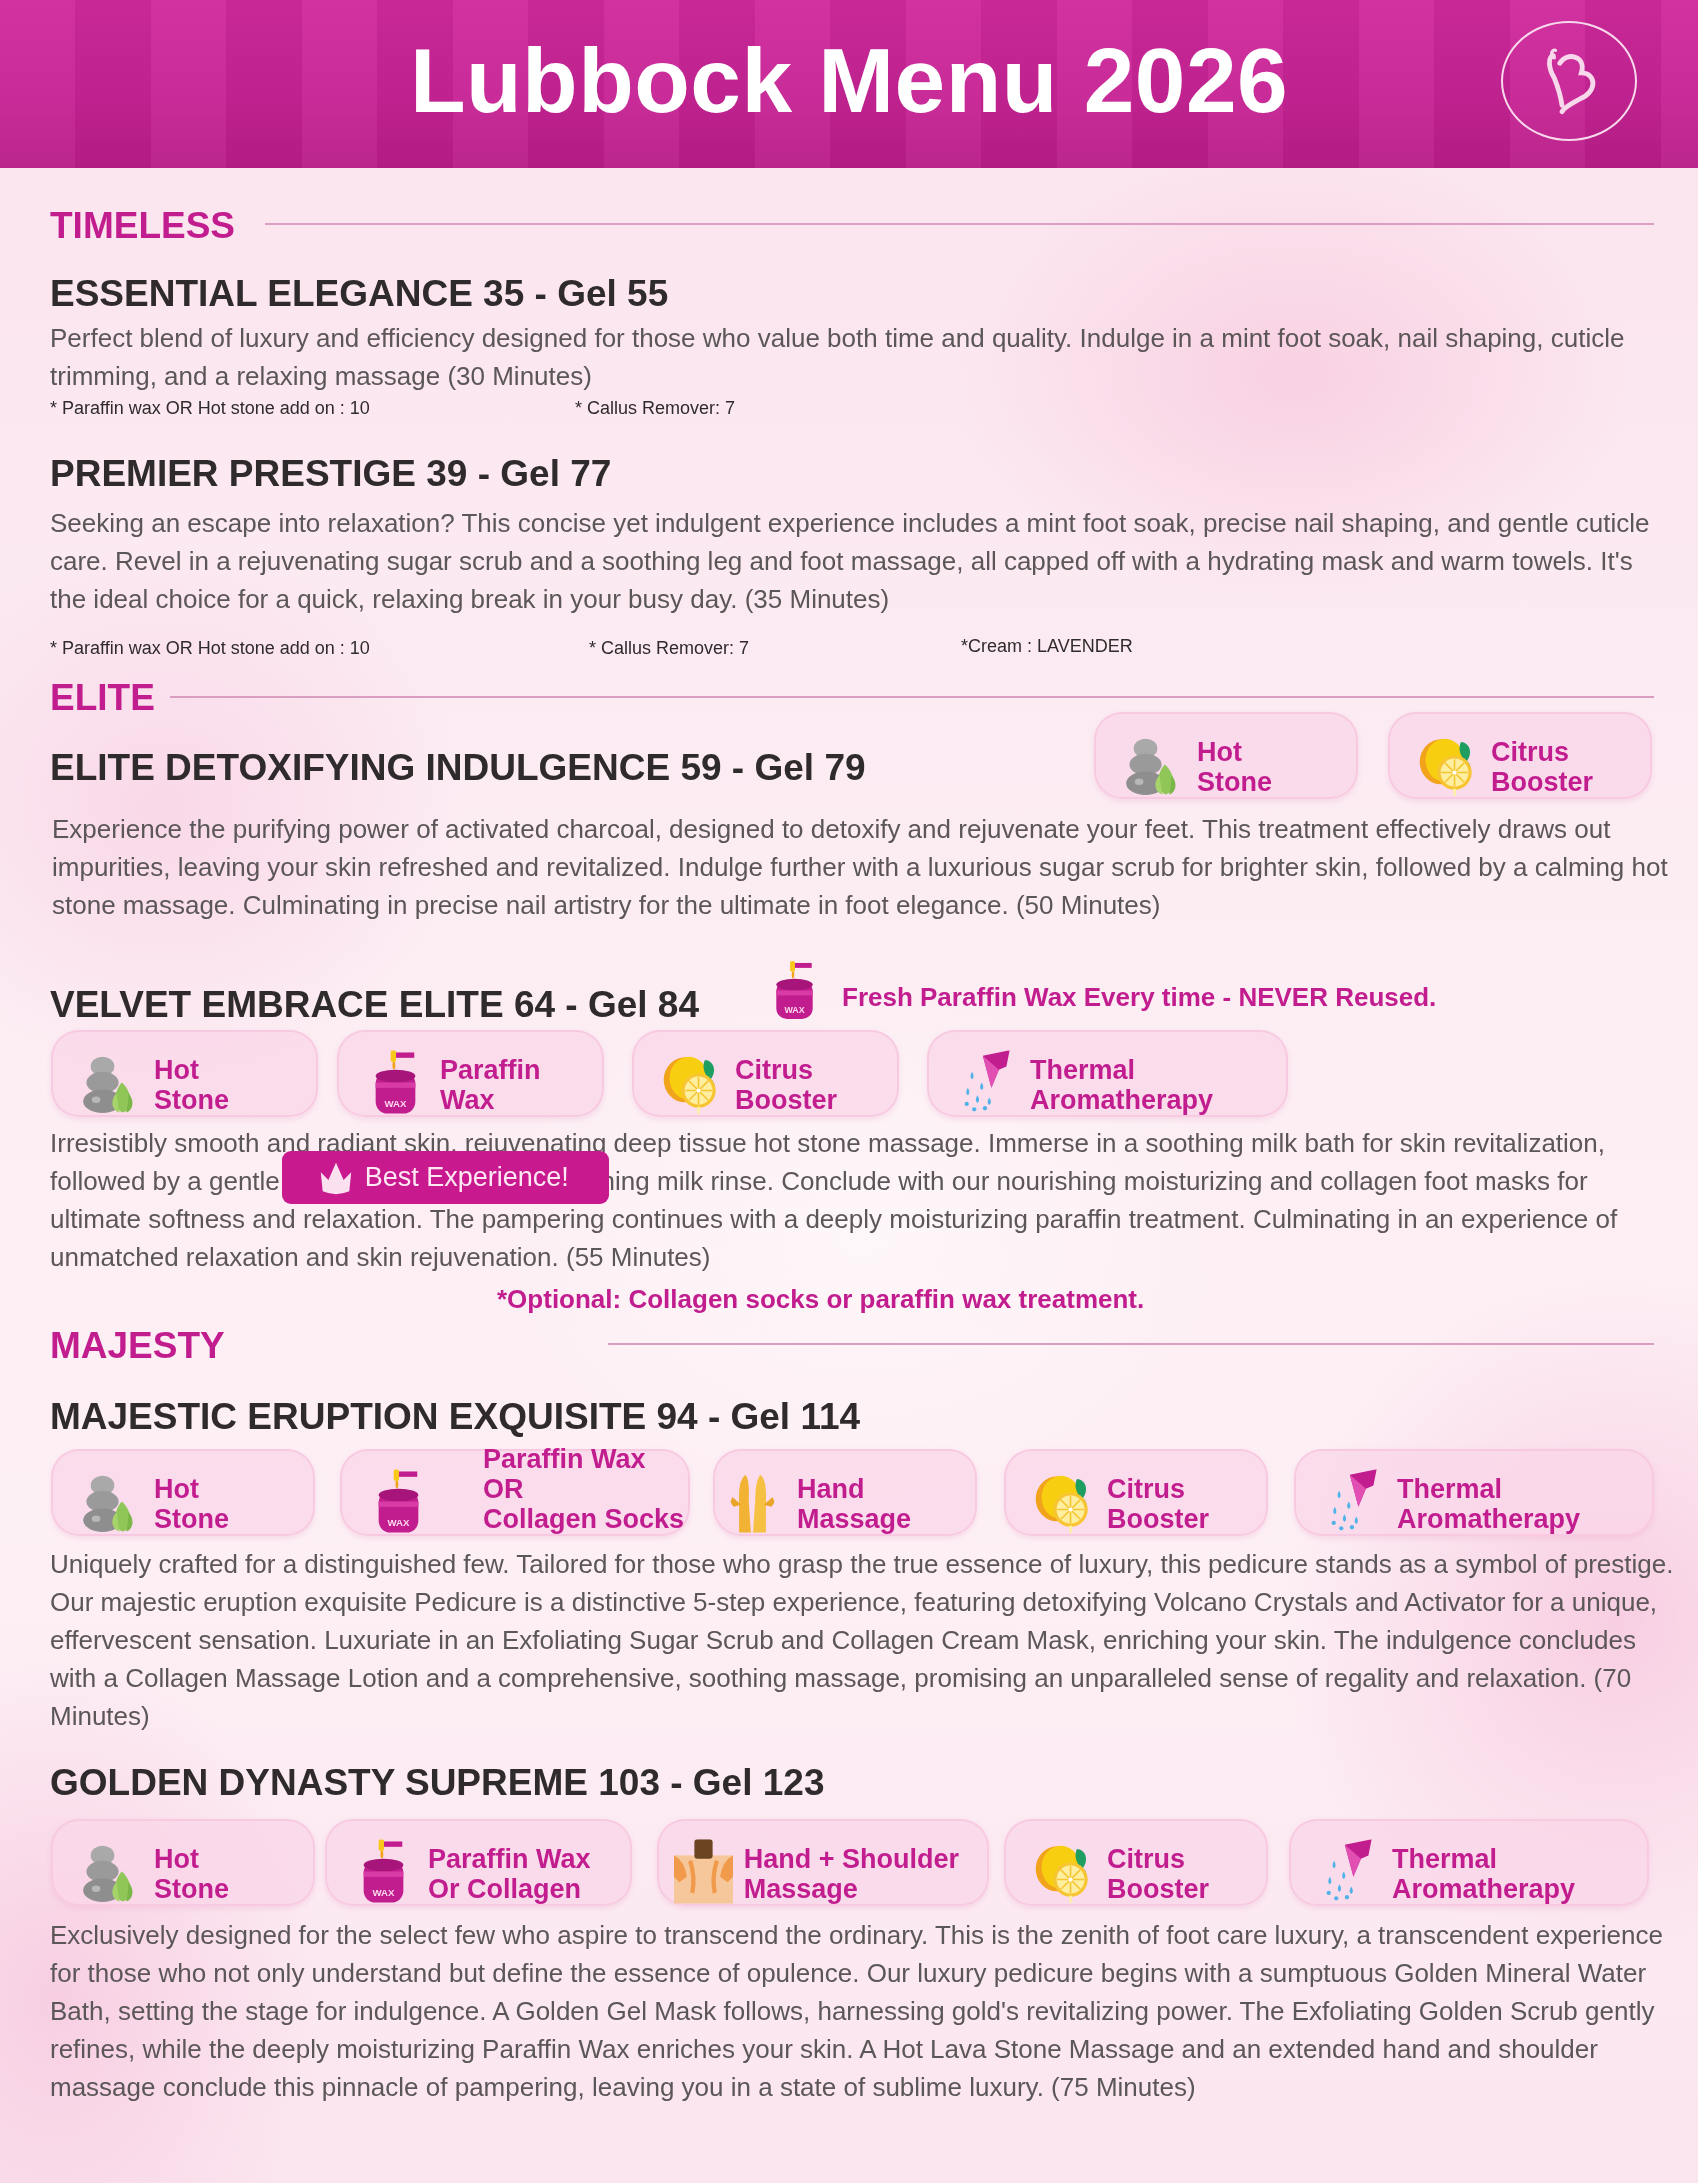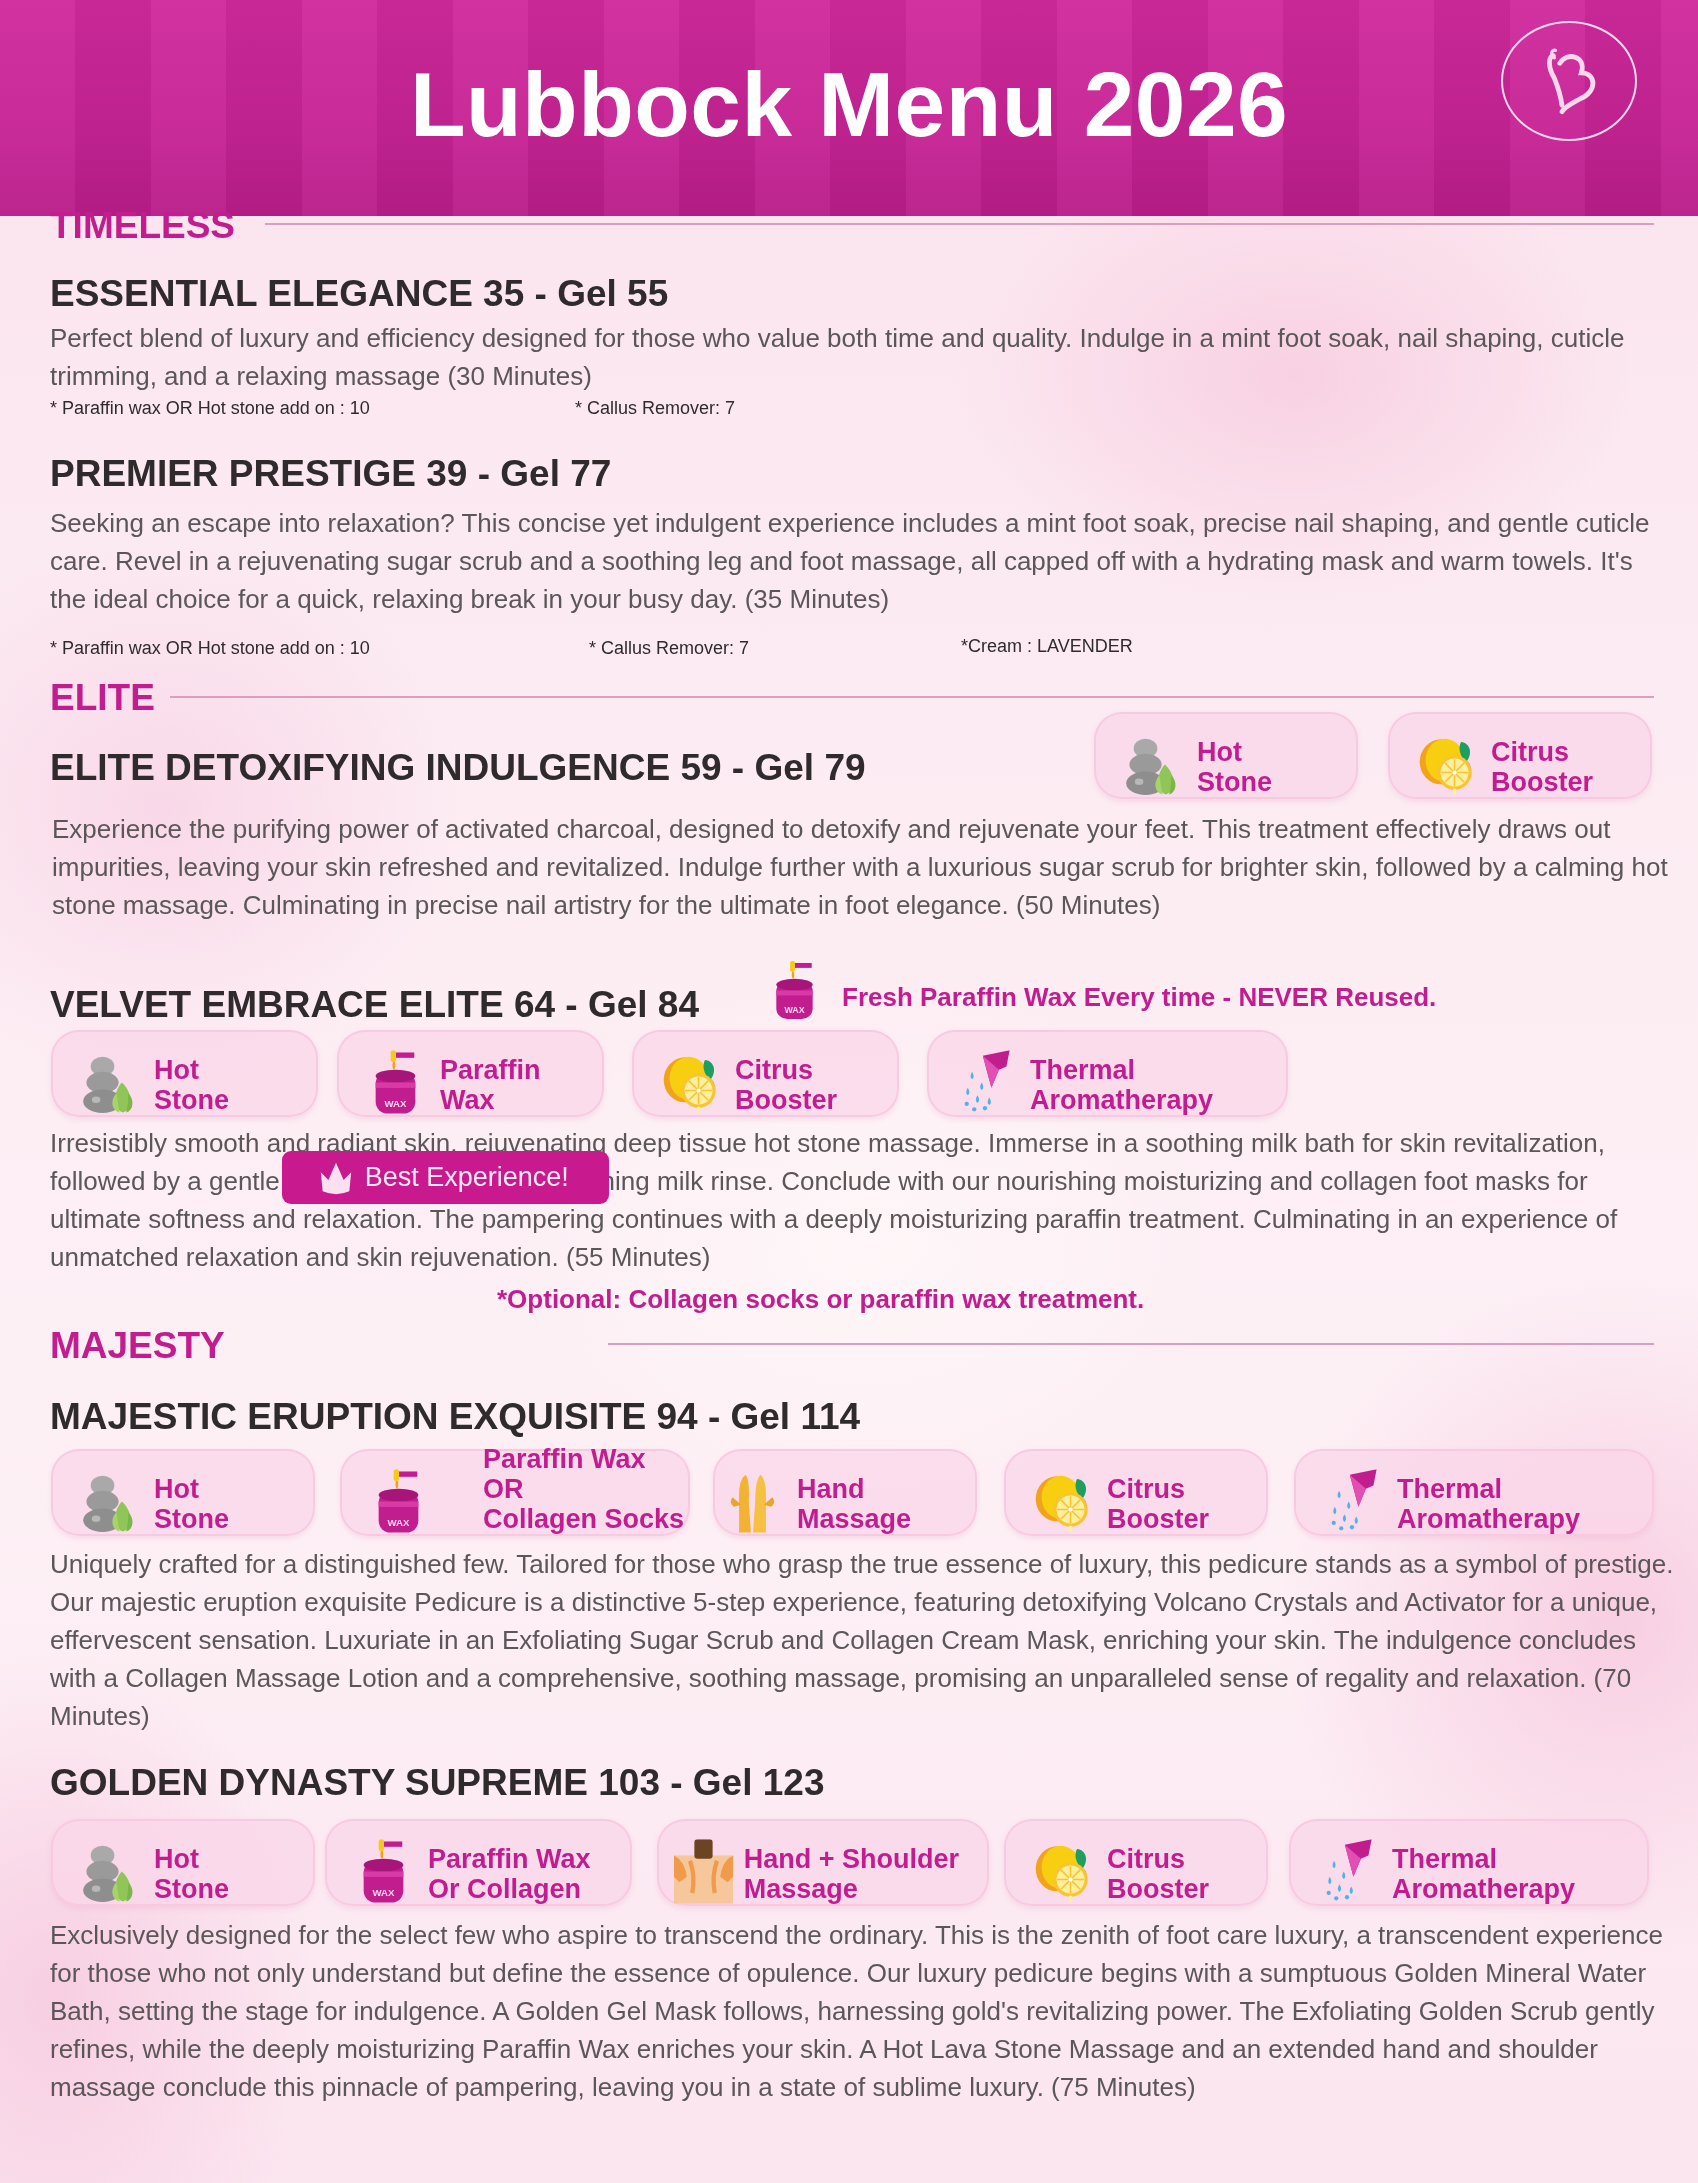--- a/index.html
+++ b/index.html
@@ -11,21 +11,21 @@
       radial-gradient(ellipse 431px 377px at 162px 809px, rgba(246,196,222,0.5), transparent 70%),
       radial-gradient(ellipse 539px 377px at 863px 1240px, rgba(255,250,250,0.7), transparent 70%),
       radial-gradient(ellipse 485px 485px at 1617px 1617px, rgba(244,180,212,0.55), transparent 70%),
       radial-gradient(ellipse 377px 485px at 54px 1995px, rgba(244,185,215,0.55), transparent 70%),
       linear-gradient(180deg, #fbe3ee 0%, #fcedf3 40%, #fdf0f5 70%, #fbe5ef 100%);
     color: #3a3536;
     position: relative;
     overflow: hidden;
   }
   .header {
-    position: absolute; left: 0; top: 0; width: 1698px; height: 216px;
+    position: absolute; left: 0; top: 0; width: 1698px; height: 168px;
     background:
       repeating-linear-gradient(90deg, rgba(255,255,255,0.04) 0 75px, rgba(0,0,0,0.04) 75px 151px),
       linear-gradient(180deg, #cf2a9c 0%, #c62394 60%, #b81d88 100%);
     display: flex; align-items: center; justify-content: center;
   }
   .header h1 {
     color: #ffffff; font-weight: 700; font-size: 91px; letter-spacing: 0.5px;
     font-family: "Liberation Sans", sans-serif;
     margin-top: -5.4px;
   }

